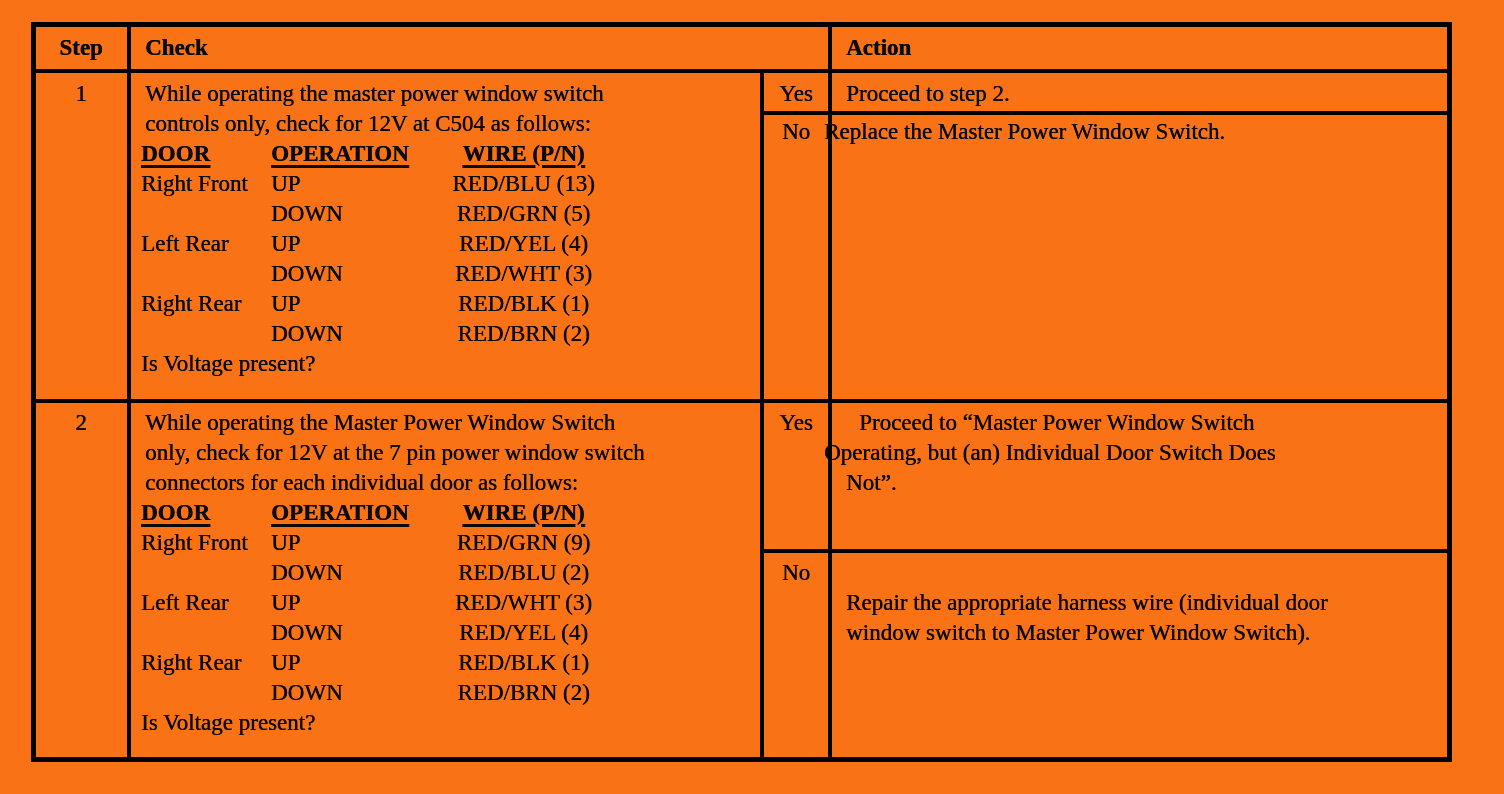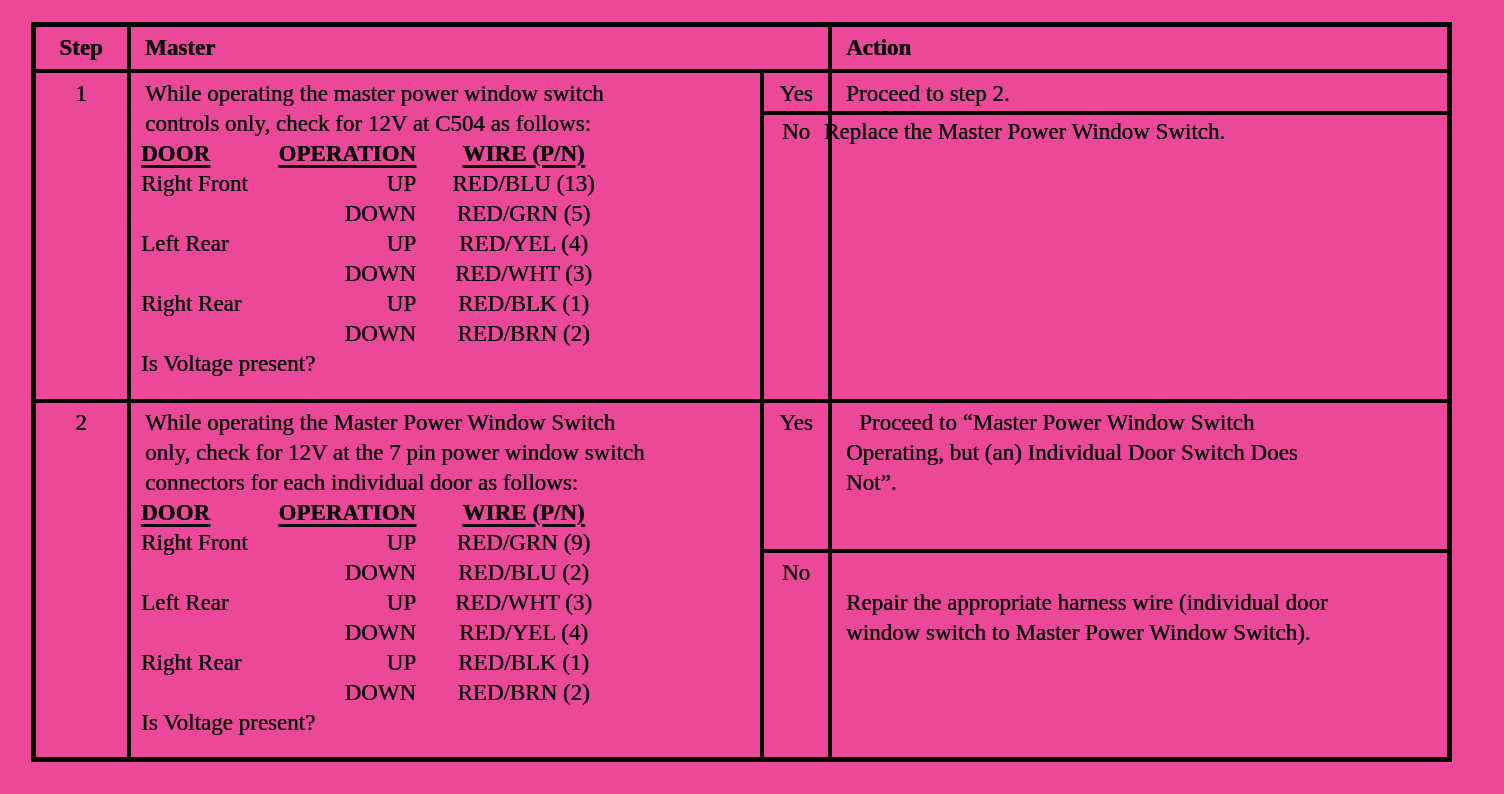--- a/index.html
+++ b/index.html
@@ -11,21 +11,21 @@
     width: 1504px;
     height: 794px;
     position: relative;
     font-family: "Liberation Serif", "DejaVu Serif", serif;
     color: #0a0a0a;
     overflow: hidden;
   }
   .doc {
     position: absolute;
     inset: 0;
-    background: #ec4899;
+    background: #f97316;
   }
   
   .ln {
     position: absolute;
     background: #000000;
   }
   
   .t {
     position: absolute;
     white-space: nowrap;
@@ -44,21 +44,21 @@
   .wtab {
     position: absolute;
     left: 141px;
     display: flex;
     font-size: 23px;
     line-height: 30px;
     white-space: nowrap;
     text-shadow: 0.45px 0 0 currentColor;
   }
   .wc1 { width: 130px; text-align: left; }
-  .wc2 { width: 145px; text-align: right; }
+  .wc2 { width: 145px; text-align: left; }
   .wc3 { width: 215px; text-align: center; }
 </style>
 </head>
 <body>
 
 <div class="doc">
 
   <div class="ln" style="left:31px;  top:22px;  width:1421px; height:5px;"></div>
   <div class="ln" style="left:31px;  top:69px;  width:1421px; height:4px;"></div>
   <div class="ln" style="left:760px; top:111px; width:692px;  height:4px;"></div>
@@ -66,21 +66,21 @@
   <div class="ln" style="left:760px; top:549px; width:692px;  height:4px;"></div>
   <div class="ln" style="left:31px;  top:757px; width:1421px; height:5px;"></div>
 
   <div class="ln" style="left:31px;   top:22px; width:5px; height:740px;"></div>
   <div class="ln" style="left:127px;  top:22px; width:4px; height:740px;"></div>
   <div class="ln" style="left:760px;  top:69px; width:4px; height:693px;"></div>
   <div class="ln" style="left:828px;  top:22px; width:4px; height:740px;"></div>
   <div class="ln" style="left:1447px; top:22px; width:5px; height:740px;"></div>
 
   <div class="t b ctr" style="left:31px; top:33px; width:100px;">Step</div>
-  <div class="t b" style="left:145px; top:33px;">Master</div>
+  <div class="t b" style="left:145px; top:33px;">Check</div>
   <div class="t b" style="left:846px; top:33px;">Action</div>
 
   <div class="t ctr" style="left:31px; top:79px; width:100px;">1</div>
 
   <div class="t" style="left:145px; top:79px;">While operating the master power window switch</div>
   <div class="t" style="left:145px; top:109px;">controls only, check for 12V at C504 as follows:</div>
 
   <div class="wtab" style="top:139px;">
     <span class="wc1"><span class="b u">DOOR</span></span>
     <span class="wc2"><span class="b u">OPERATION</span></span>
@@ -168,19 +168,19 @@
     <span class="wc2">DOWN</span>
     <span class="wc3">RED/BRN (2)</span>
   </div>
 
   <div class="t" style="left:141px; top:708px;">Is Voltage present?</div>
 
   <div class="t ctr" style="left:764px; top:408px; width:64px;">Yes</div>
   <div class="t ctr" style="left:764px; top:558px; width:64px;">No</div>
 
   <div class="t" style="left:846px; top:408px;margin-left:13px;">Proceed to “Master Power Window Switch</div>
-  <div class="t" style="left:846px; top:438px;">Operating, but (an) Individual Door Switch Does</div>
+  <div class="t" style="left:824px; top:438px;">Operating, but (an) Individual Door Switch Does</div>
   <div class="t" style="left:846px; top:468px;">Not”.</div>
 
   <div class="t" style="left:846px; top:618px;">window switch to Master Power Window Switch).</div>
   <div class="t" style="left:846px; top:588px;">Repair the appropriate harness wire (individual door</div>
 
 </div>
 
 </body></html>

